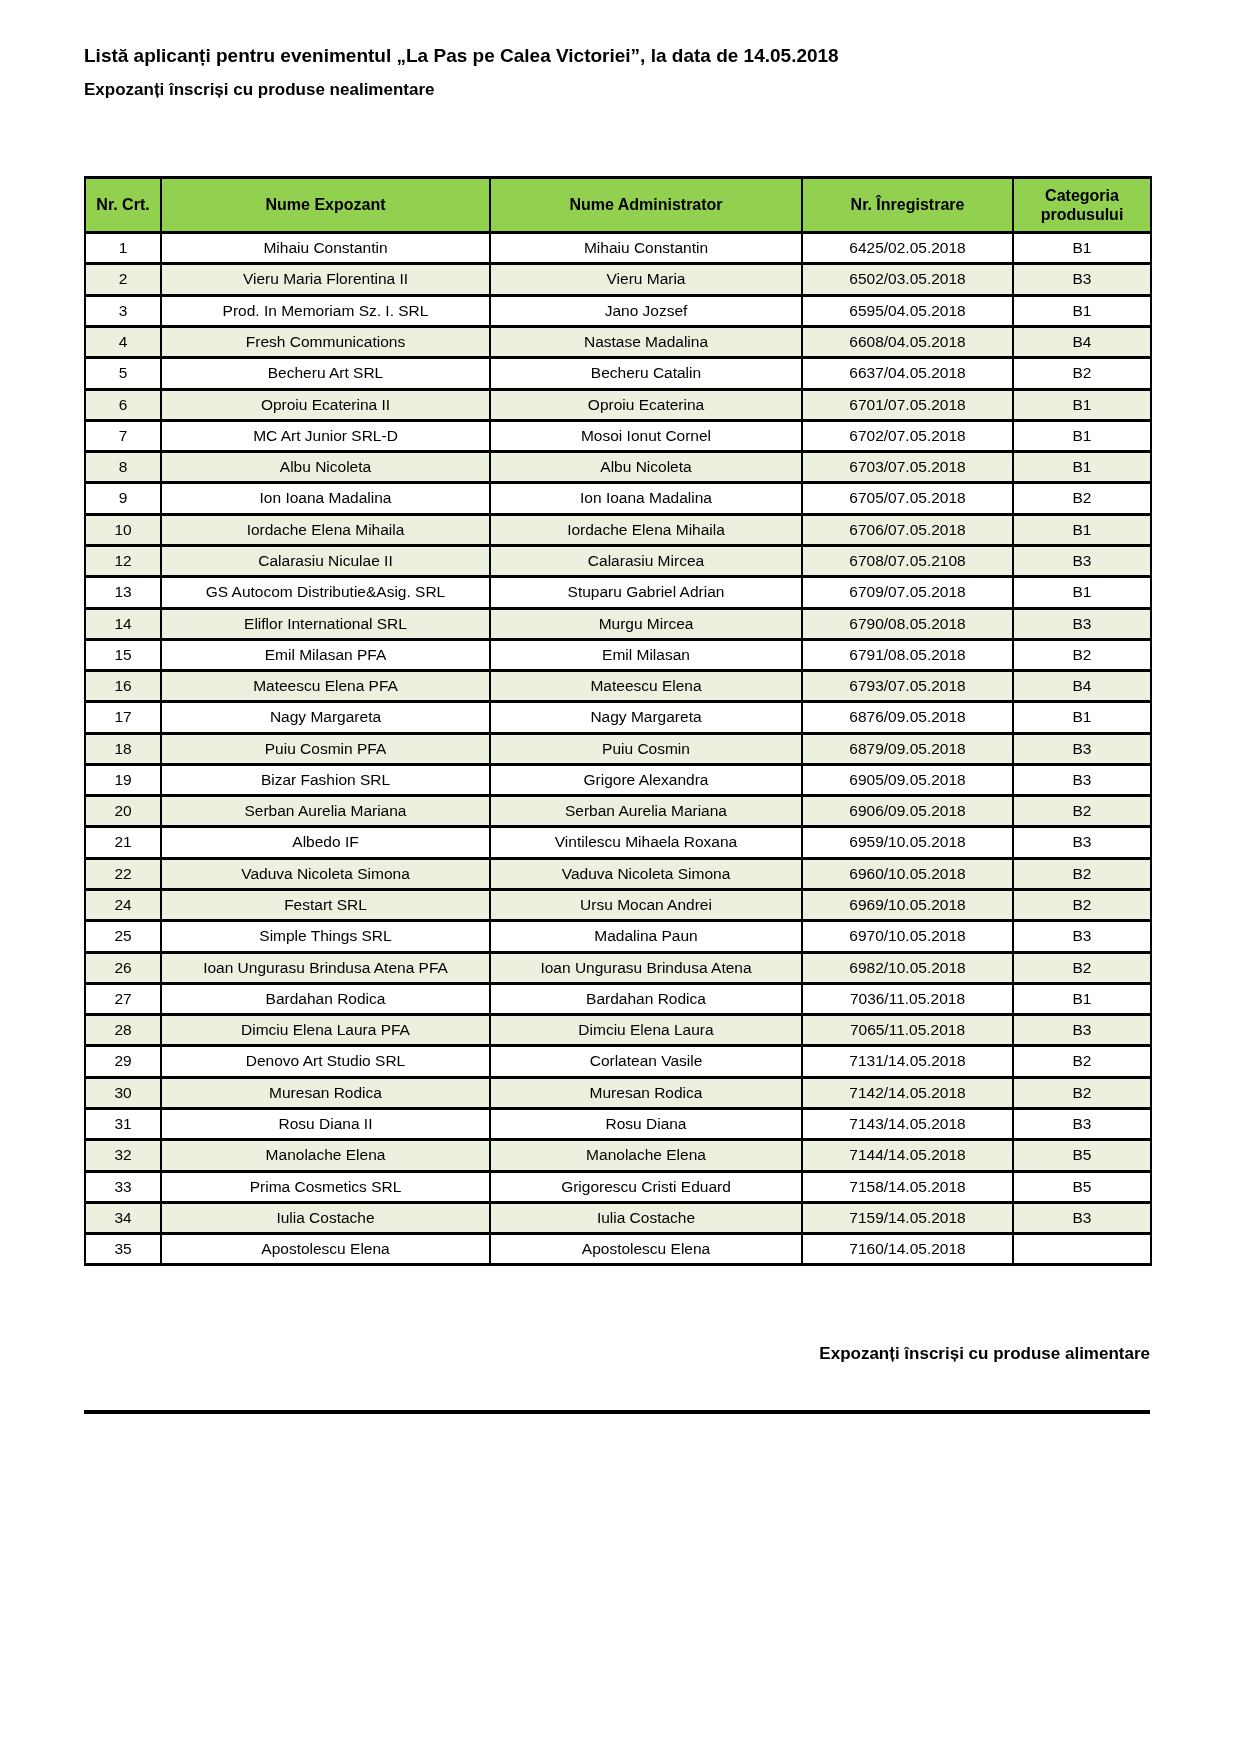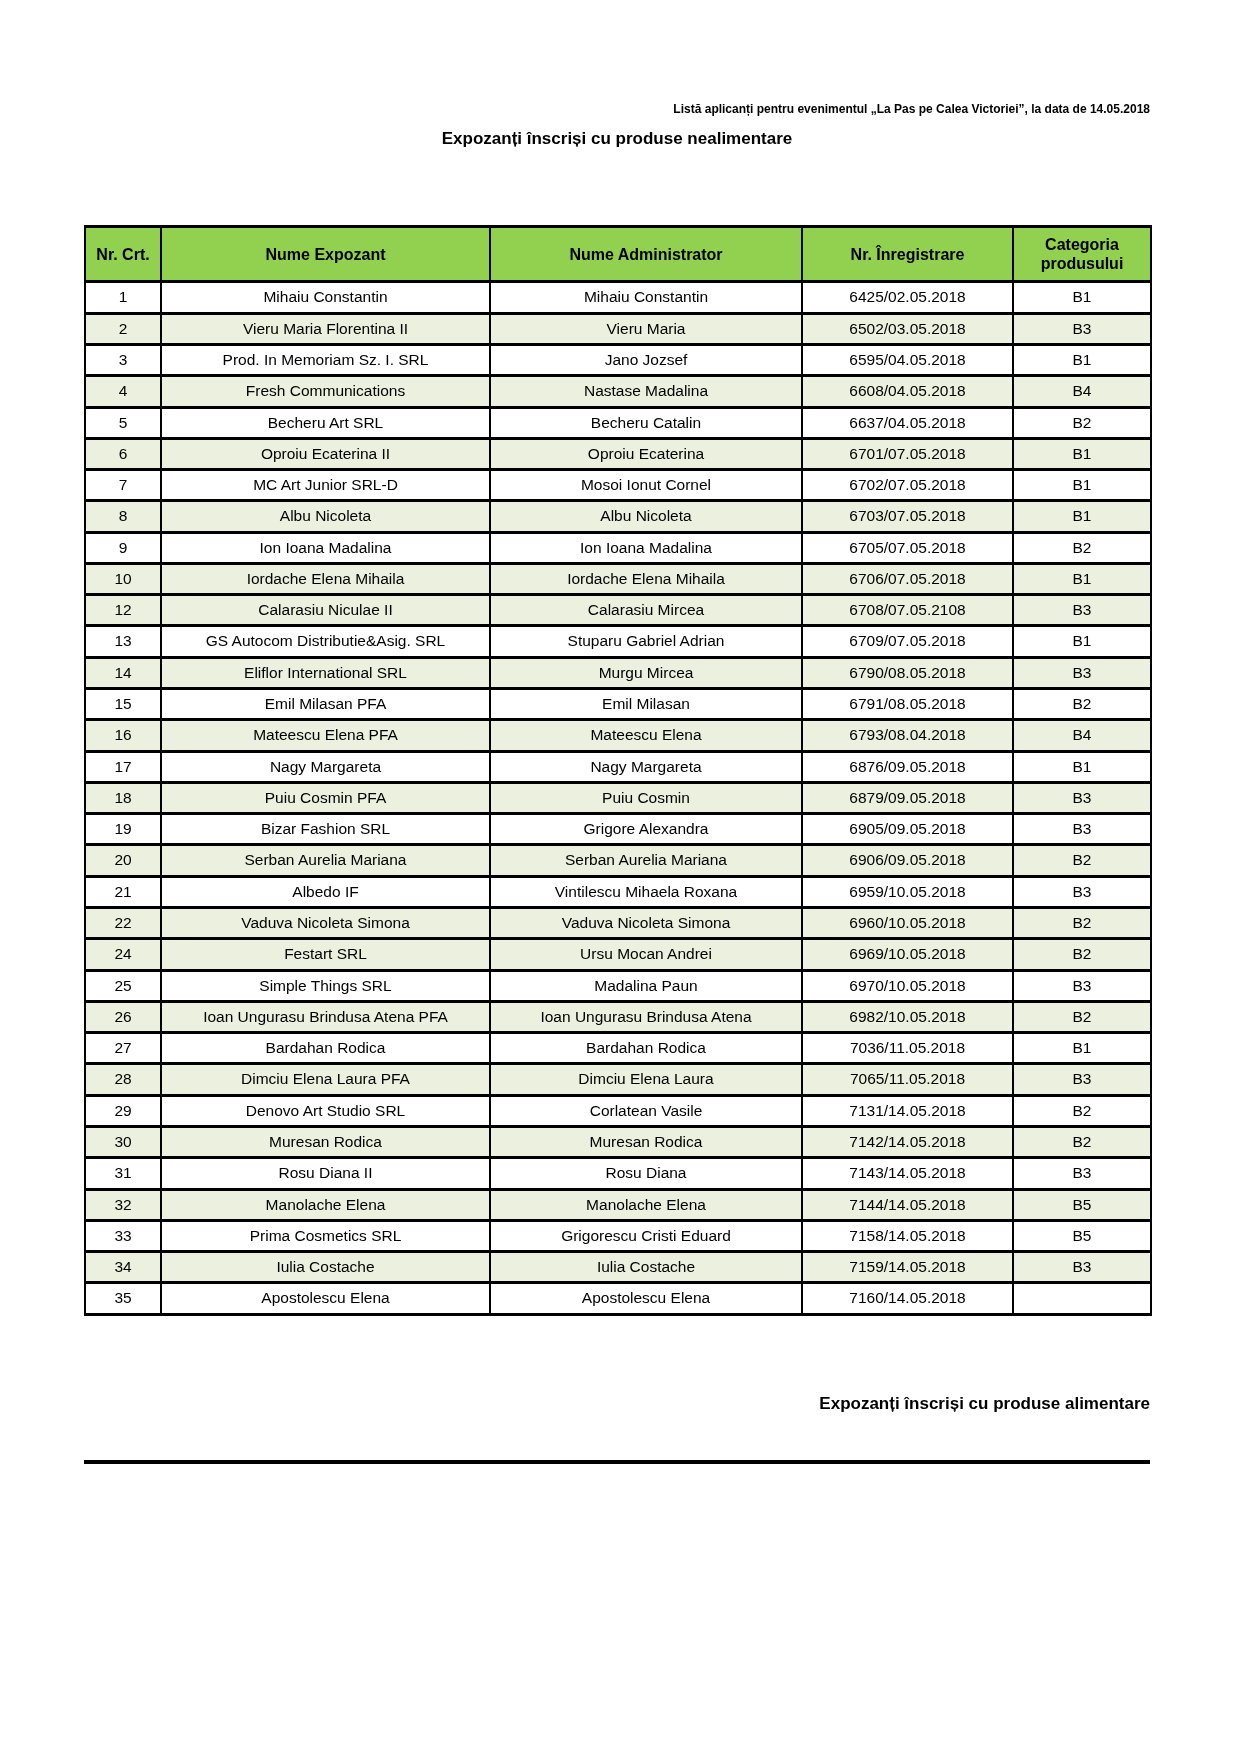--- a/index.html
+++ b/index.html
@@ -16,28 +16,28 @@
     position:relative;
     font-family:"Liberation Sans", sans-serif;
     color:#000;
     overflow:hidden;
   }
   .content{
     width:1066px;
     margin:0 auto 0 84px;
   }
   .doc-title{
-    padding-top:102px;
-    text-align:right;
-    font-size:12px;
+    padding-top:44px;
+    text-align:left;
+    font-size:19px;
     font-weight:bold;
     line-height:1.25;
   }
   .doc-subtitle{
-    text-align:center;
+    text-align:left;
     font-size:17px;
     font-weight:bold;
     margin-top:12px;
   }
   table.applicants{
     border-collapse:collapse;
     table-layout:fixed;
     width:1066px;
     margin-top:76px;
   }
@@ -203,21 +203,21 @@
             <td>15</td>
             <td>Emil Milasan  PFA</td>
             <td>Emil Milasan</td>
             <td>6791/08.05.2018</td>
             <td>B2</td>
           </tr>
           <tr class="alt">
             <td>16</td>
             <td>Mateescu Elena PFA</td>
             <td>Mateescu Elena</td>
-            <td>6793/08.04.2018</td>
+            <td>6793/07.05.2018</td>
             <td>B4</td>
           </tr>
           <tr>
             <td>17</td>
             <td>Nagy Margareta</td>
             <td>Nagy Margareta</td>
             <td>6876/09.05.2018</td>
             <td>B1</td>
           </tr>
           <tr class="alt">

